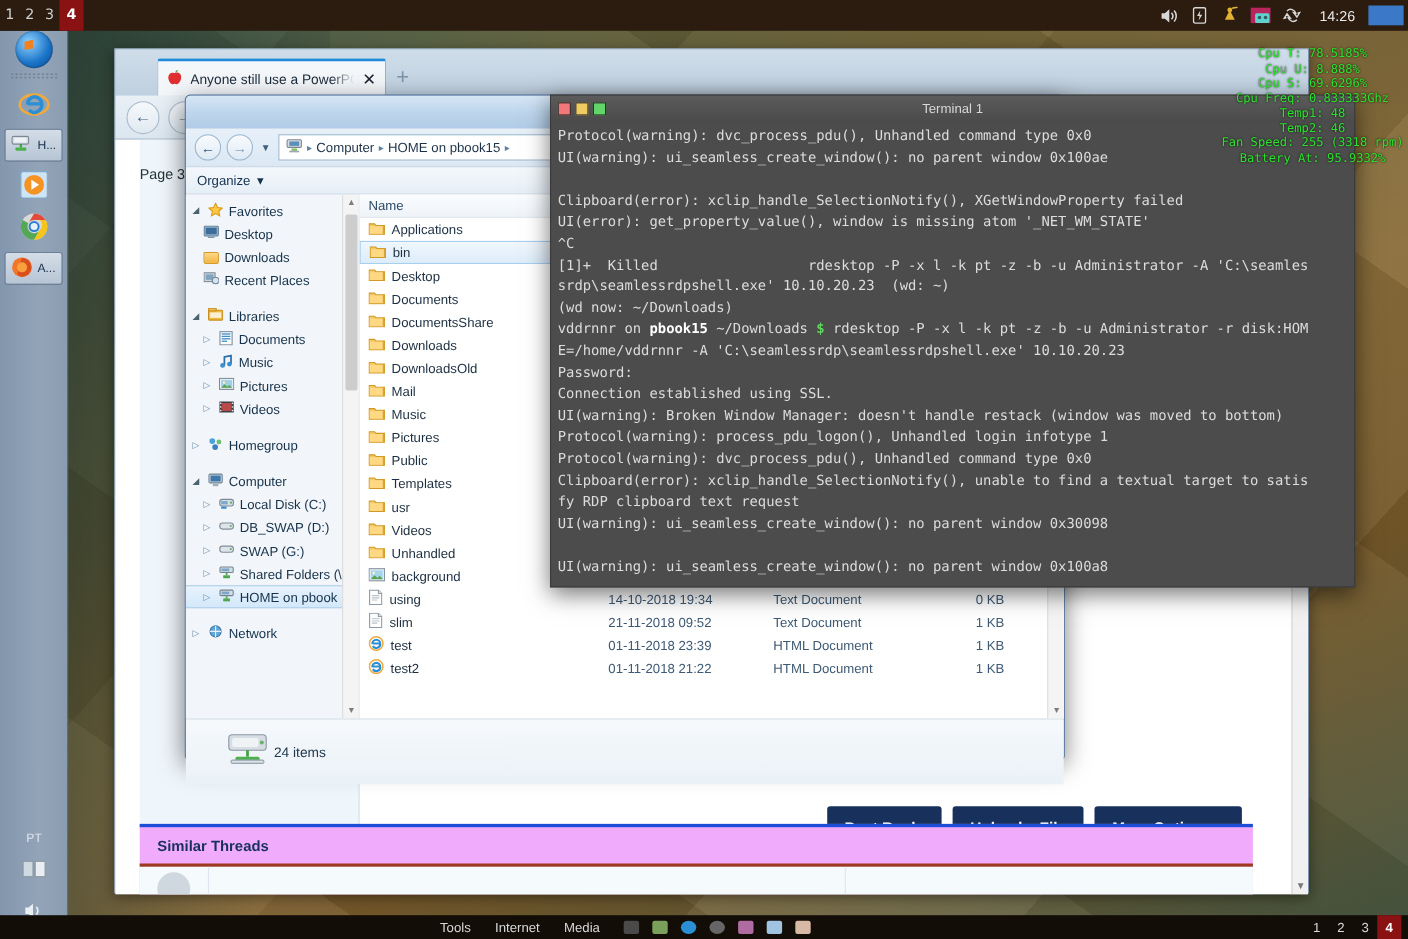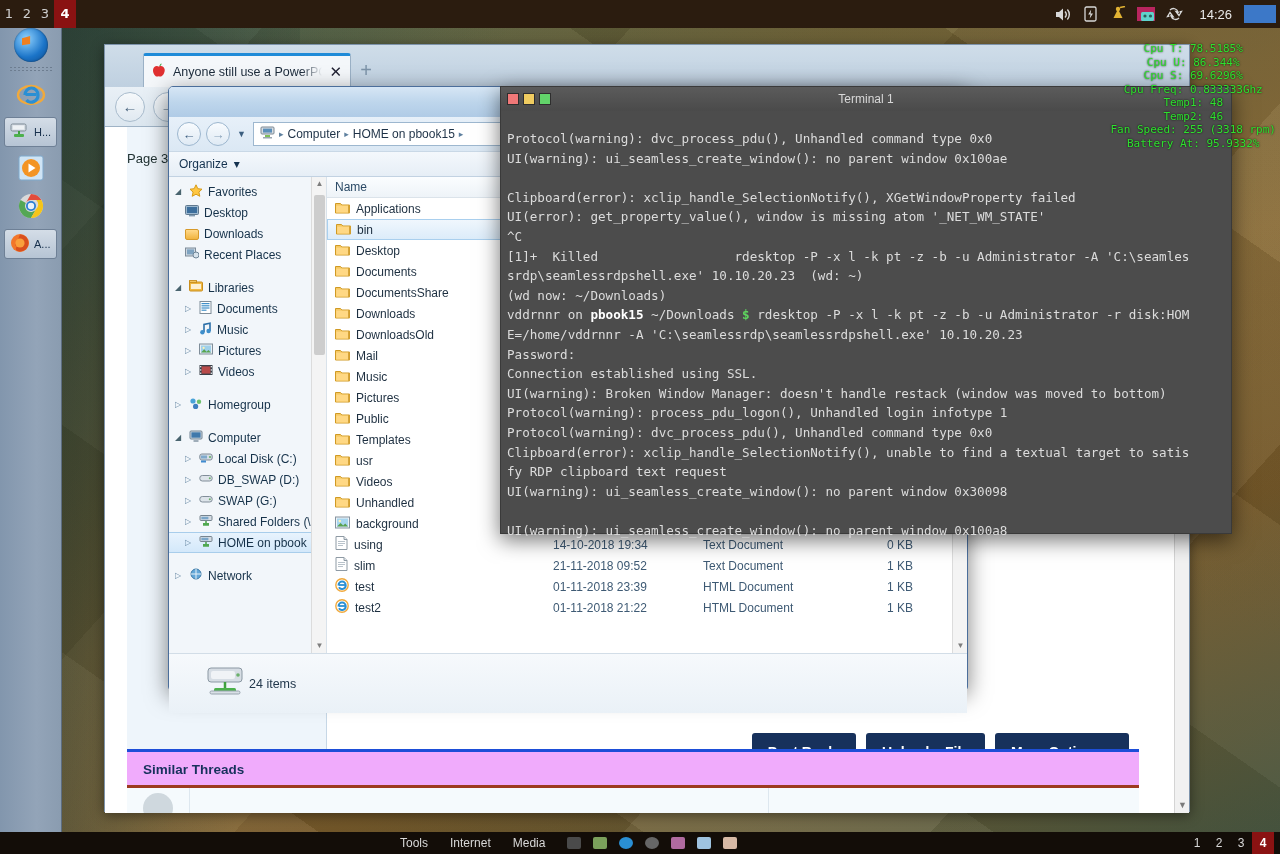--- a/index.html
+++ b/index.html
@@ -226,21 +226,21 @@
   }
   .term-title { height:24px; background:linear-gradient(to bottom,#5b5b5b,#4a4a4a);
      display:flex; align-items:center; padding:0 6px; position:relative;}
   .term-dots { display:flex; gap:4px;}
   .term-dots b { width:12px; height:12px; display:block; border:1px solid #2e2e2e;}
   .term-dots b.r{background:#f07878;} .term-dots b.y{background:#f0cc60;} .term-dots b.g{background:#62d46a;}
   .term-name { position:absolute; left:0; right:0; text-align:center; color:#d8d8d8; font-size:12px;
      font-family:"Liberation Sans",sans-serif; pointer-events:none;}
   .term-body { height:424px; padding:2px 4px 0 6px; overflow:hidden;
      font-family:"DejaVu Sans Mono", monospace; font-size:12.6px; line-height:19.6px;
-     color:#dcdcdc; white-space:pre;margin-top:16px; }
+     color:#dcdcdc; white-space:pre; }
   .term-body .prompt-host { color:#ffffff; font-weight:bold;}
   .term-body .dollar { color:#5fd75f; font-weight:bold;}
 
   
   .taskbar { position:absolute; left:0; bottom:0; width:1280px; height:22px; background:#130d08;
      z-index:60; display:flex; align-items:center; color:#d8d8d8; font-size:12px;}
   .tb-menu { display:flex; gap:22px; padding-left:400px;}
   .tb-icons { display:flex; gap:12px; padding-left:22px; align-items:center;}
   .tb-ic { width:14px; height:12px; display:block; border-radius:2px;}
   .tb-ws { margin-left:auto; display:flex; align-items:center; padding-right:6px;}
@@ -929,23 +929,42 @@
   <div class="dock-task">
     <span>
       <svg width="20" height="20" viewBox="0 0 20 20">
           <circle cx="10" cy="10" r="9" fill="#f2762a"></circle>
           <path d="M10 1.5c5 0 8.5 3.8 8.5 8.5S15 18.5 10 18.5c-2.6 0-4.2-1.3-4.2-3 0-1.8 1.6-2.6 3.4-2.6 1.6 0 2.8-.9 2.8-2.3 0-1.3-1-2.2-2.4-2.2-2.6 0-4.6 2.3-4.6 5" fill="#d94f1e"></path>
           <circle cx="10" cy="10" r="4.6" fill="#f9a03c"></circle>
         </svg>
     </span>
     <span>A...</span>
   </div>
+  <div class="dock-bottom">
+    <div class="dock-pt">PT</div>
+    <div class="dock-icon">
+      <span>
+        <svg width="22" height="18" viewBox="0 0 22 18">
+            <rect x="1" y="2" width="9" height="14" fill="#cfd9e2" stroke="#8a97a2"></rect>
+            <rect x="12" y="2" width="9" height="14" fill="#e8eef3" stroke="#8a97a2"></rect>
+          </svg>
+      </span>
+    </div>
+    <div class="dock-icon">
+      <span>
+        <svg width="22" height="18" viewBox="0 0 22 18">
+            <path d="M3 6h3l4-3.5v13L6 12H3z" fill="#e9eef2"></path>
+            <path d="M13 5.5a5 5 0 010 7" stroke="#e9eef2" stroke-width="1.6" fill="none"></path>
+          </svg>
+      </span>
+    </div>
+  </div>
 </div>
 
-<div class="conky" id="conky"><div>Cpu T: 78.5185%</div><div>Cpu U: 86.344%</div><div>Cpu S: 69.6296%</div><div>Cpu Freq: 0.833333Ghz</div><div>Temp1: 48</div><div>Temp2: 46</div><div>Fan Speed: 255 (3318 rpm)</div><div>Battery At: 95.9332%</div></div>
+<div class="conky" id="conky"><div>Cpu T: 78.5185%</div><div>Cpu U: 8.888%</div><div>Cpu S: 69.6296%</div><div>Cpu Freq: 0.833333Ghz</div><div>Temp1: 48</div><div>Temp2: 46</div><div>Fan Speed: 255 (3318 rpm)</div><div>Battery At: 95.9332%</div></div>
 
 <div class="taskbar">
   <div class="tb-menu">
     <span>Tools</span>
     <span>Internet</span>
     <span>Media</span>
   </div>
   <div class="tb-icons">
     <span class="tb-ic" style="background:#4a4a4a"></span>
     <span class="tb-ic" style="background:#7ba05b"></span>

